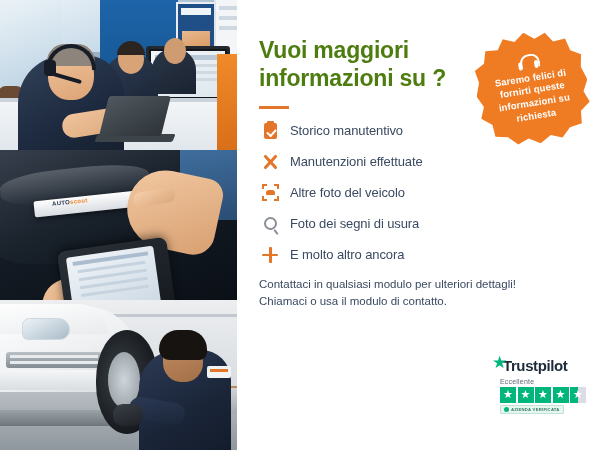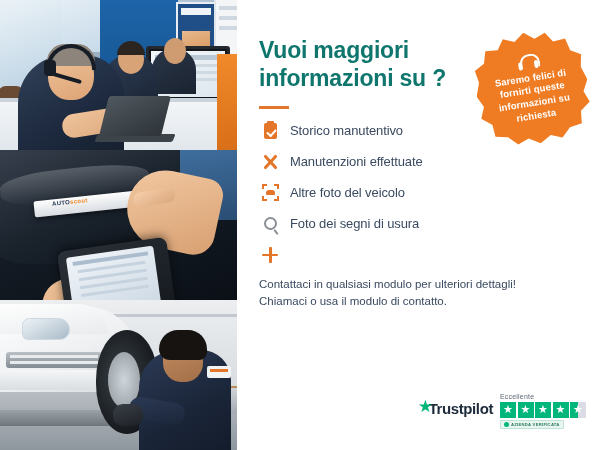--- a/index.html
+++ b/index.html
@@ -310,21 +310,21 @@
 
   
   .content {
     position: relative;
     flex: 1; height: 450px;
     padding: 36px 18px 0 22px;
     background: #ffffff;
   }
   .headline {
     font-size: 23px; line-height: 1.23;
-    font-weight: bold; color: #0f766e;
+    font-weight: bold; color: #4d7c0f;
     letter-spacing: -0.2px;
     max-width: 210px;
   }
   .divider {
     width: 30px; height: 3px; background: #e4762a;
     margin: 13px 0 12px;
   }
 
   
   .starburst {
@@ -433,22 +433,22 @@
     font-size: 14.5px; font-weight: bold; color: #2b3a55;
     letter-spacing: -0.2px;
   }
   .sub-line {
     margin-top: 10px;
     font-size: 11.5px; line-height: 1.55; color: #3a4a60;
   }
 
   
   .trust {
-    position: absolute; right: 14px; bottom: 21px;
-    display: flex; align-items: center;
+    position: absolute; right: 14px; bottom: 36px;
+    display: flex; align-items: flex-start; flex-direction: column;
   }
   .tp-logo { display: flex; align-items: center; margin-right: 7px; padding-bottom: 4px; }
   .tp-star {
     width: 0; height: 0; position: relative; margin-right: 3px;
     color: #00b67a; font-size: 17px; line-height: 14px;
   }
   .tp-star:before { content: "\2605"; position: absolute; left: -8px; top: -9px; }
   .tp-name {
     font-size: 15px; font-weight: bold; color: #1d2a3a; letter-spacing: -0.4px;
   }
@@ -620,20 +620,21 @@
         <span class="ic">
           <span class="ic-lens"></span>
         </span>
         <span class="label">Foto dei segni di usura</span>
       </div>
 
       <div class="feature">
         <span class="ic">
           <span class="ic-plus"></span>
         </span>
+        <span class="label">E molto altro ancora</span>
       </div>
 
     </div>
 
     <div class="sub-line">
       <span>Contattaci in qualsiasi modulo per ulteriori dettagli!</span><br>
       <span>Chiamaci o usa il modulo di contatto.</span>
     </div>
 
     <div class="trust">

